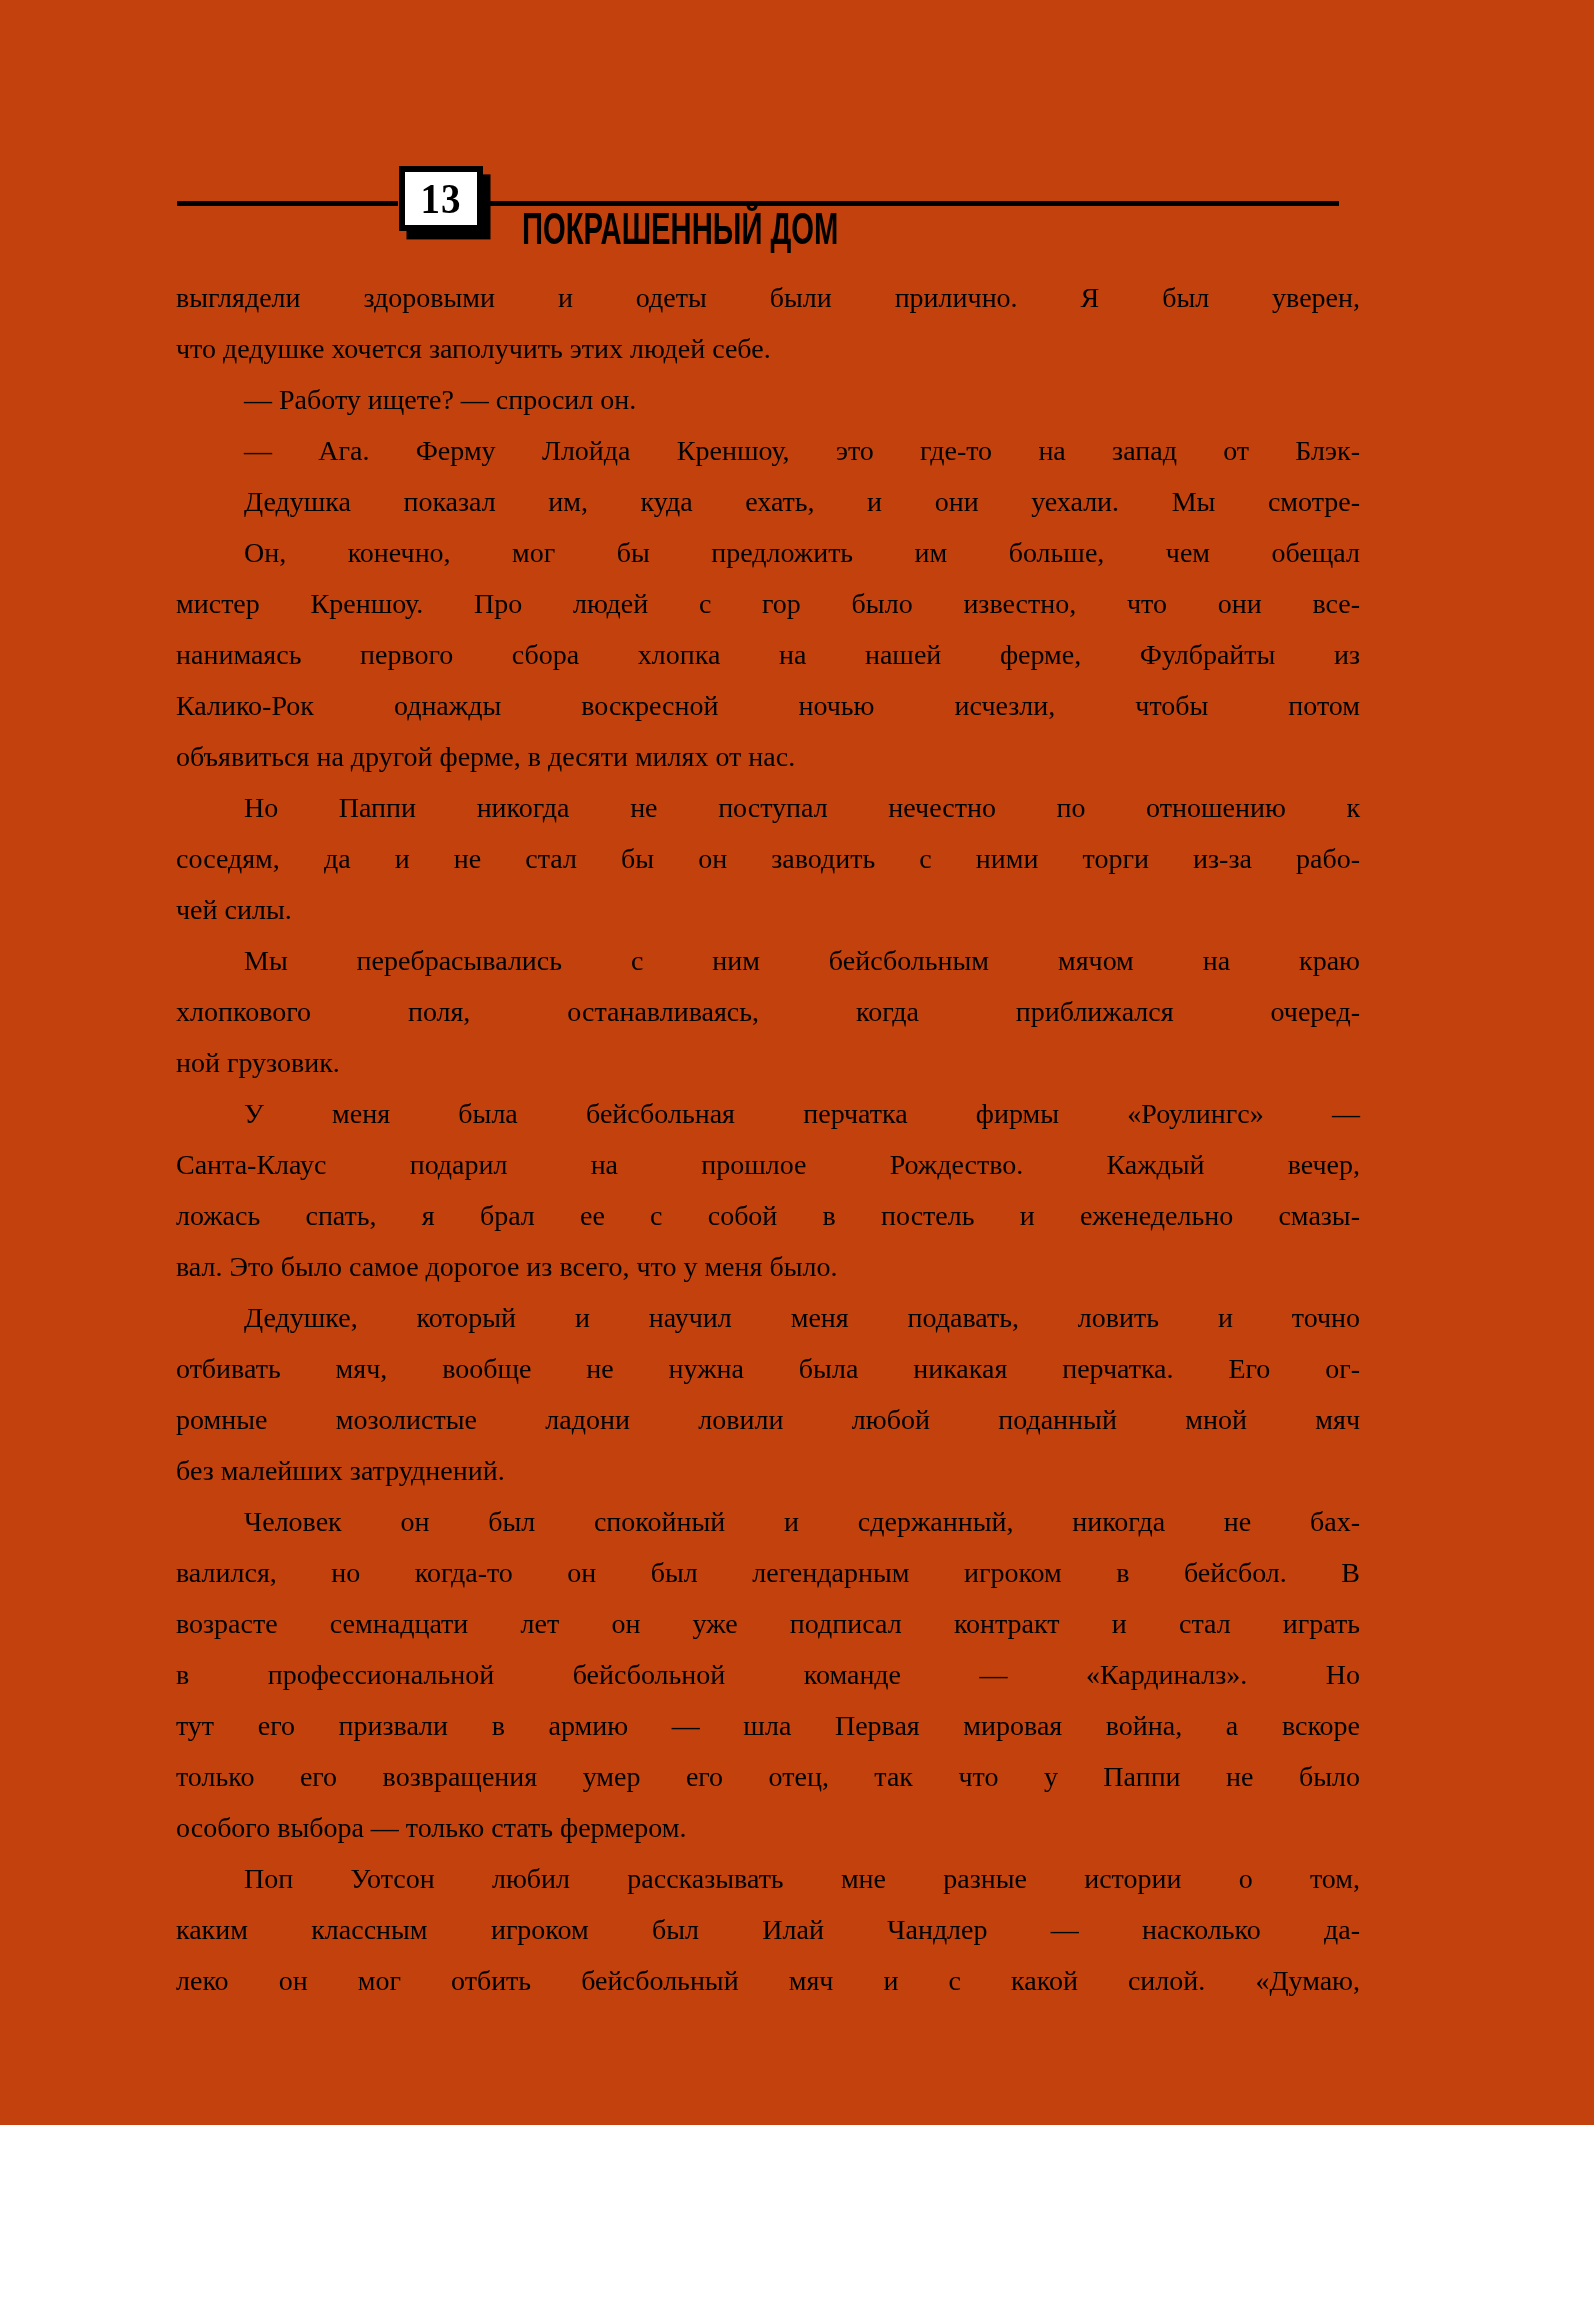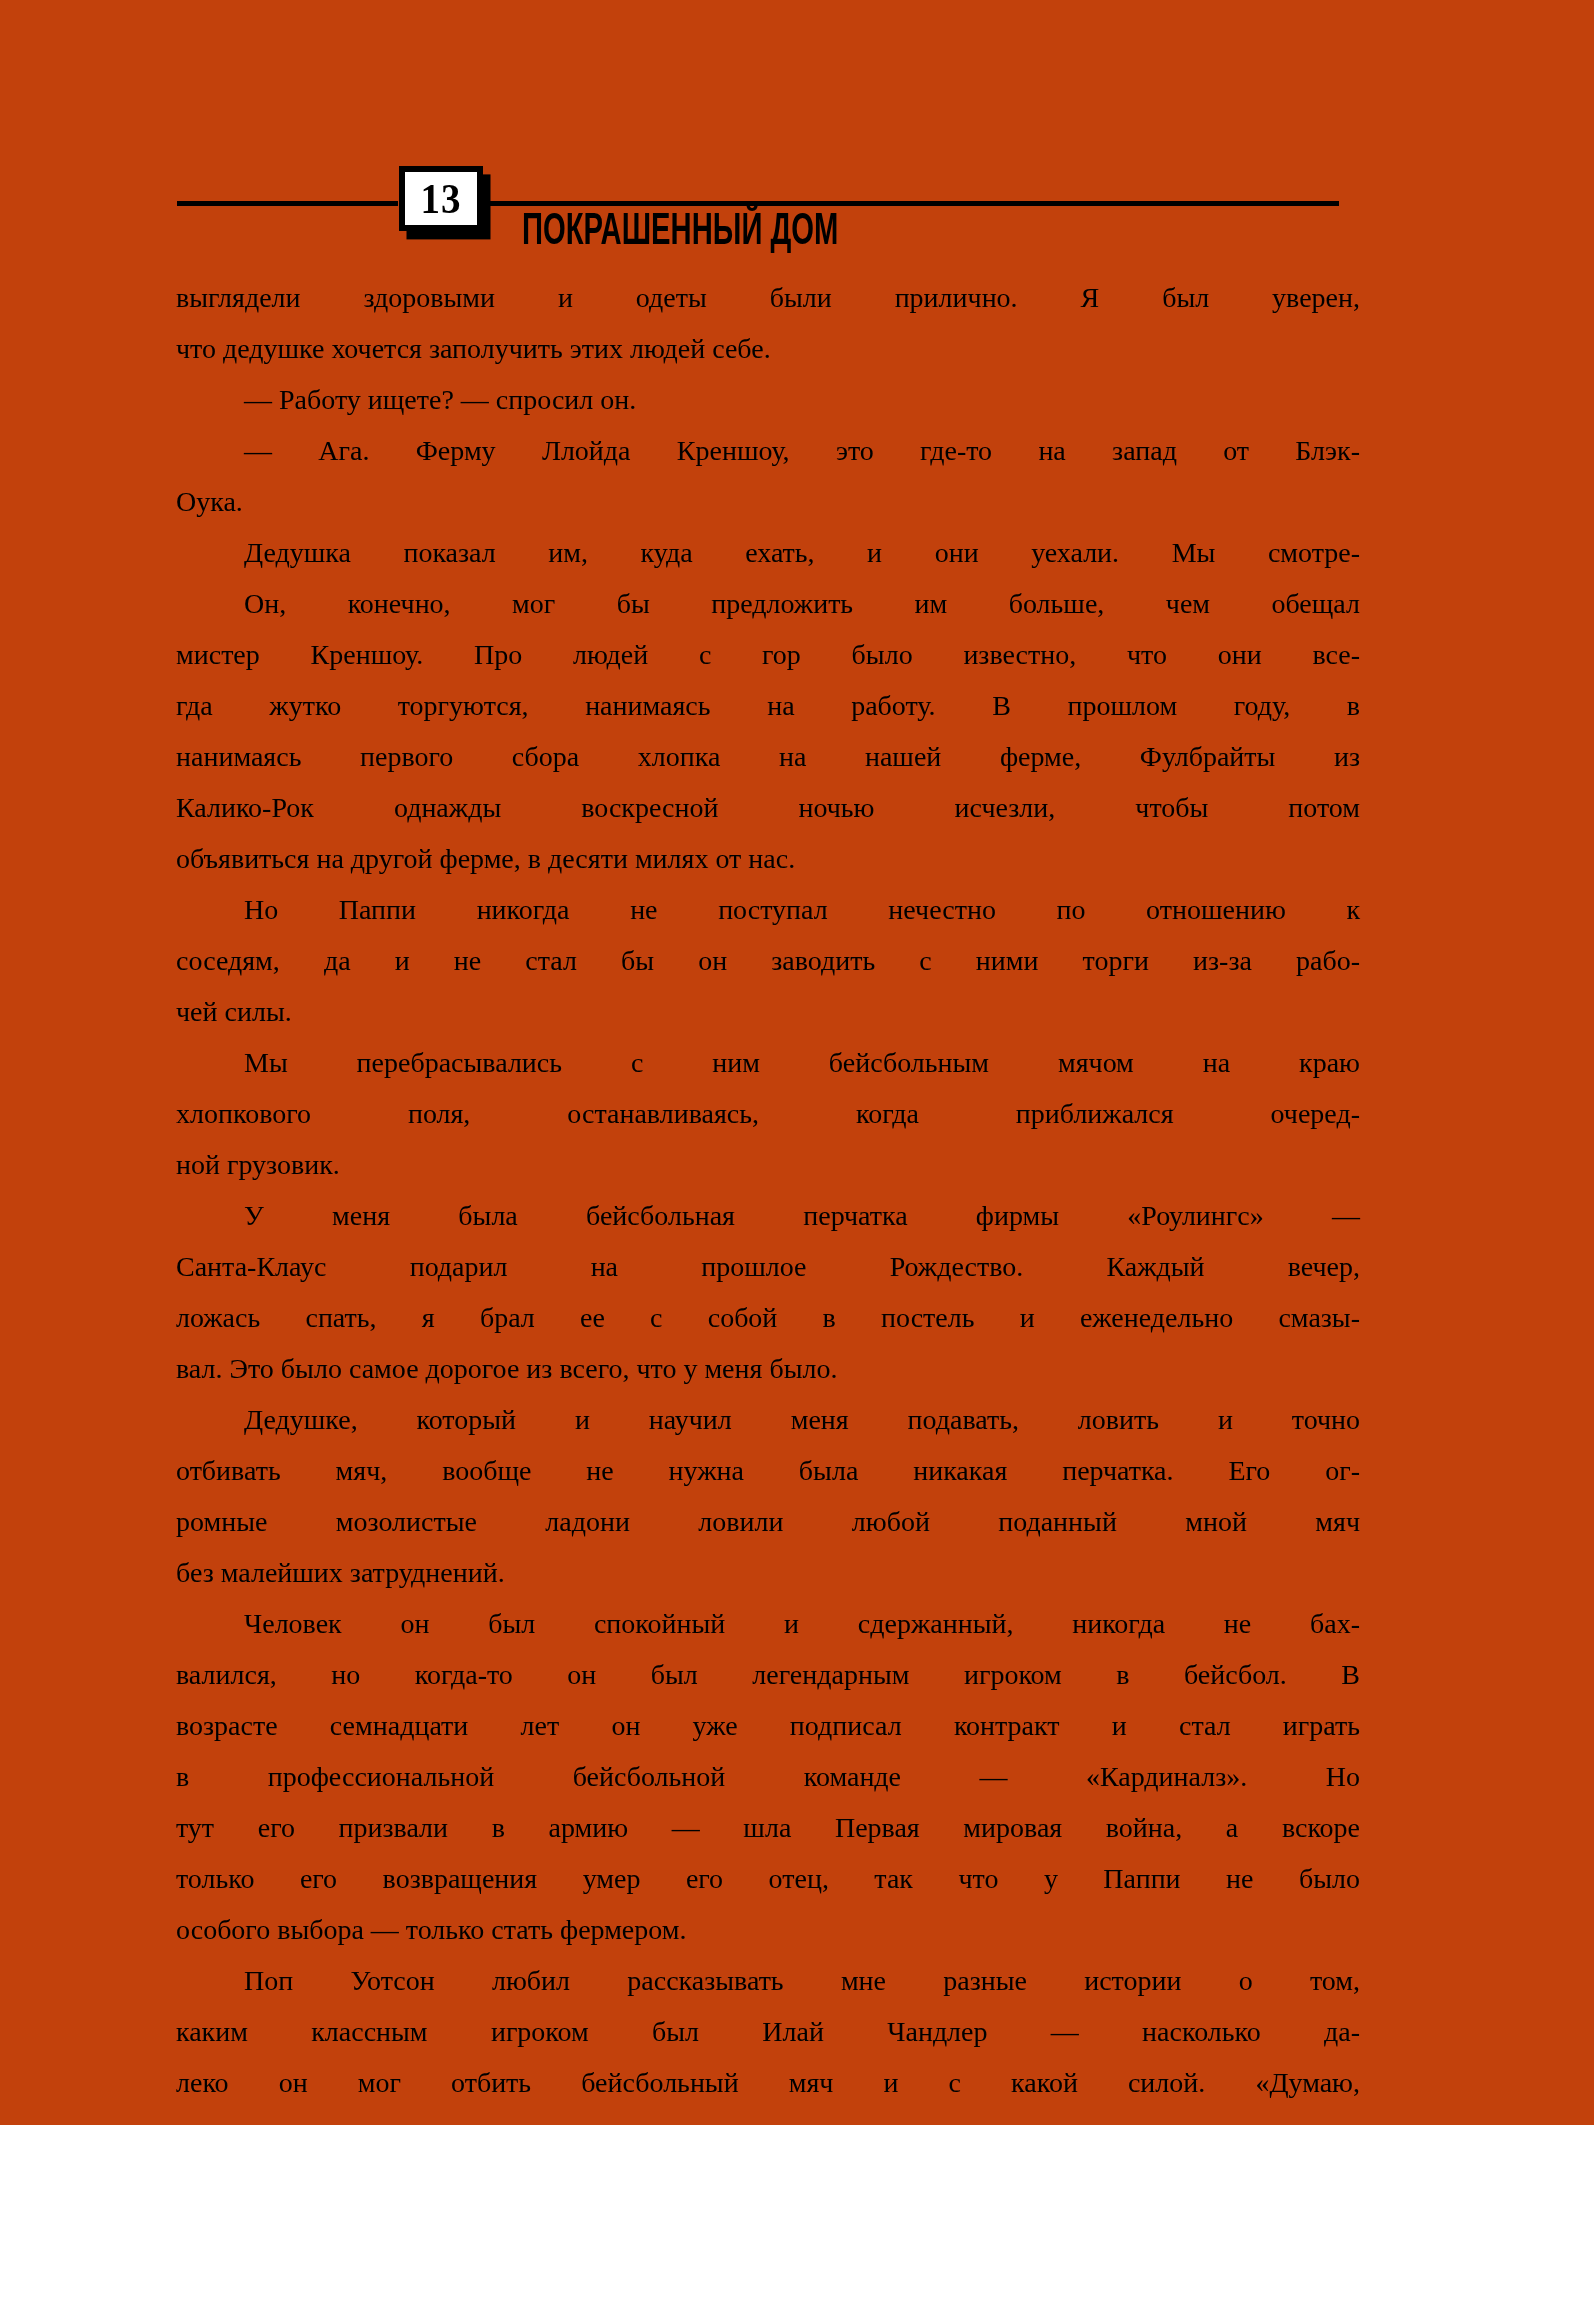--- a/index.html
+++ b/index.html
@@ -94,25 +94,23 @@
     </div>
     <div class="rule rule-right"></div>
     <div class="running-title">ПОКРАШЕННЫЙ ДОМ</div>
   </header>
 
   <main class="text-block" id="text-block">
       <div class="line justify">выглядели здоровыми и одеты были прилично. Я был уверен,</div>
       <div class="line">что дедушке хочется заполучить этих людей себе.</div>
       <div class="line indent">— Работу ищете? — спросил он.</div>
       <div class="line justify indent">— Ага. Ферму Ллойда Креншоу, это где-то на запад от Блэк-</div>
-      <div class="line">Оука.</div>
       <div class="line justify indent">Дедушка показал им, куда ехать, и они уехали. Мы смотре-</div>
       <div class="line justify indent">Он, конечно, мог бы предложить им больше, чем обещал</div>
       <div class="line justify">мистер Креншоу. Про людей с гор было известно, что они все-</div>
-      <div class="line justify">гда жутко торгуются, нанимаясь на работу. В прошлом году, в</div>
       <div class="line justify">нанимаясь первого сбора хлопка на нашей ферме, Фулбрайты из</div>
       <div class="line justify">Калико-Рок однажды воскресной ночью исчезли, чтобы потом</div>
       <div class="line">объявиться на другой ферме, в десяти милях от нас.</div>
       <div class="line justify indent">Но Паппи никогда не поступал нечестно по отношению к</div>
       <div class="line justify">соседям, да и не стал бы он заводить с ними торги из-за рабо-</div>
       <div class="line">чей силы.</div>
       <div class="line justify indent">Мы перебрасывались с ним бейсбольным мячом на краю</div>
       <div class="line justify">хлопкового поля, останавливаясь, когда приближался очеред-</div>
       <div class="line">ной грузовик.</div>
       <div class="line justify indent">У меня была бейсбольная перчатка фирмы «Роулингс» —</div>

